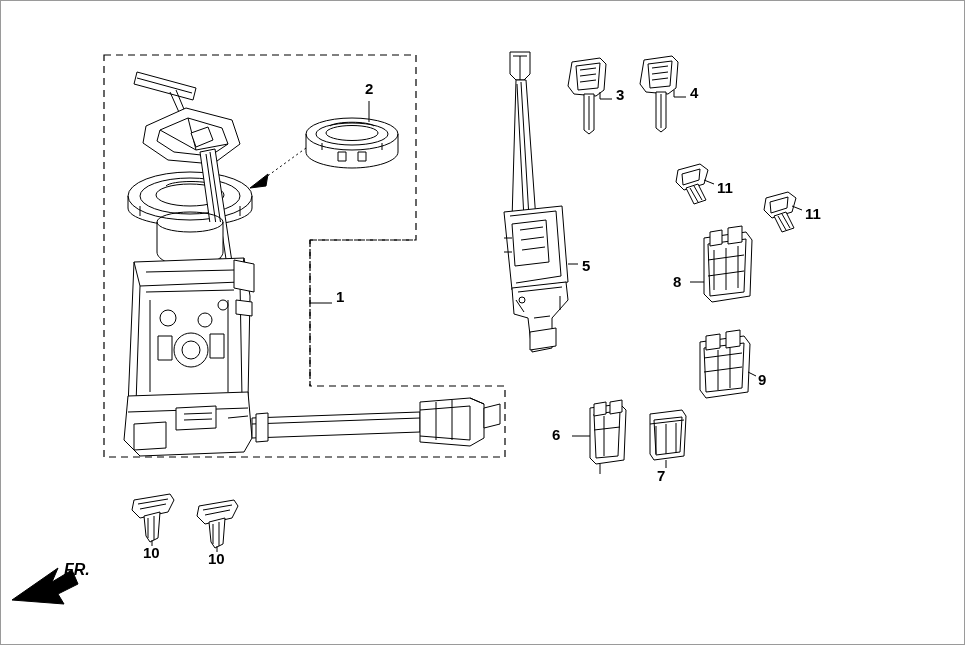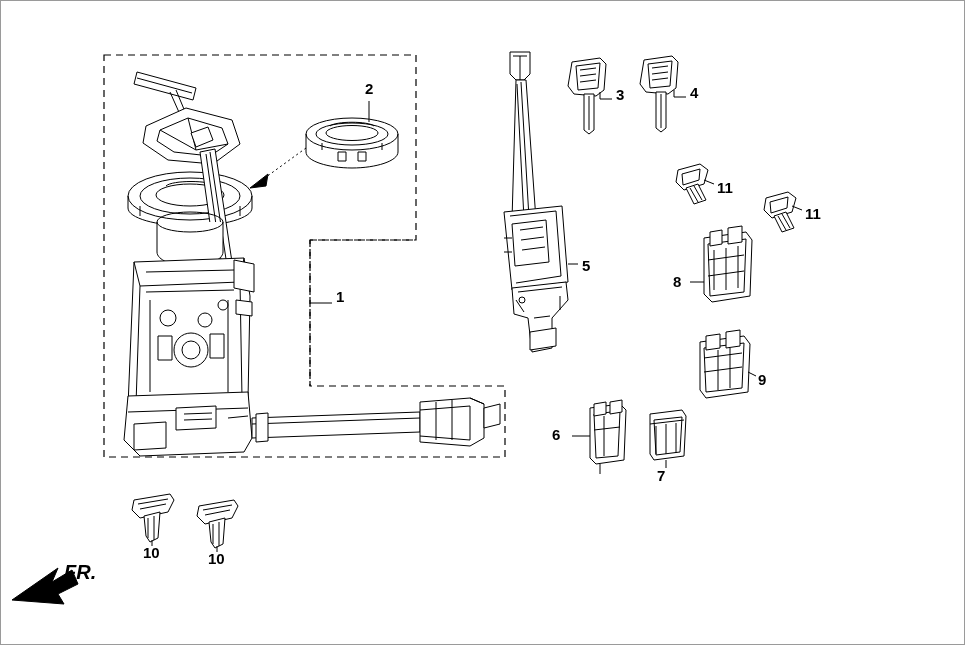--- a/index.html
+++ b/index.html
@@ -39,21 +39,21 @@
     font-family: "Liberation Sans", sans-serif;
     font-size: 15px;
     font-weight: bold;
     color: #000000;
     line-height: 1;
     white-space: nowrap;
   }
   .fr-label {
     position: absolute;
     font-family: "Liberation Sans", sans-serif;
-    font-size: 20px;
+    font-size: 16px;
     font-weight: bold;
     font-style: italic;
     color: #000000;
     white-space: nowrap;
     text-align: right;
   }
   .ln { stroke: #000; fill: none; }
   .thin { stroke-width: 1; }
   .dashbox { stroke: #000; fill: none; stroke-width: 1.2; stroke-dasharray: 7 5; }
   .dot { stroke: #000; fill: none; stroke-width: 1; stroke-dasharray: 2 3; }

